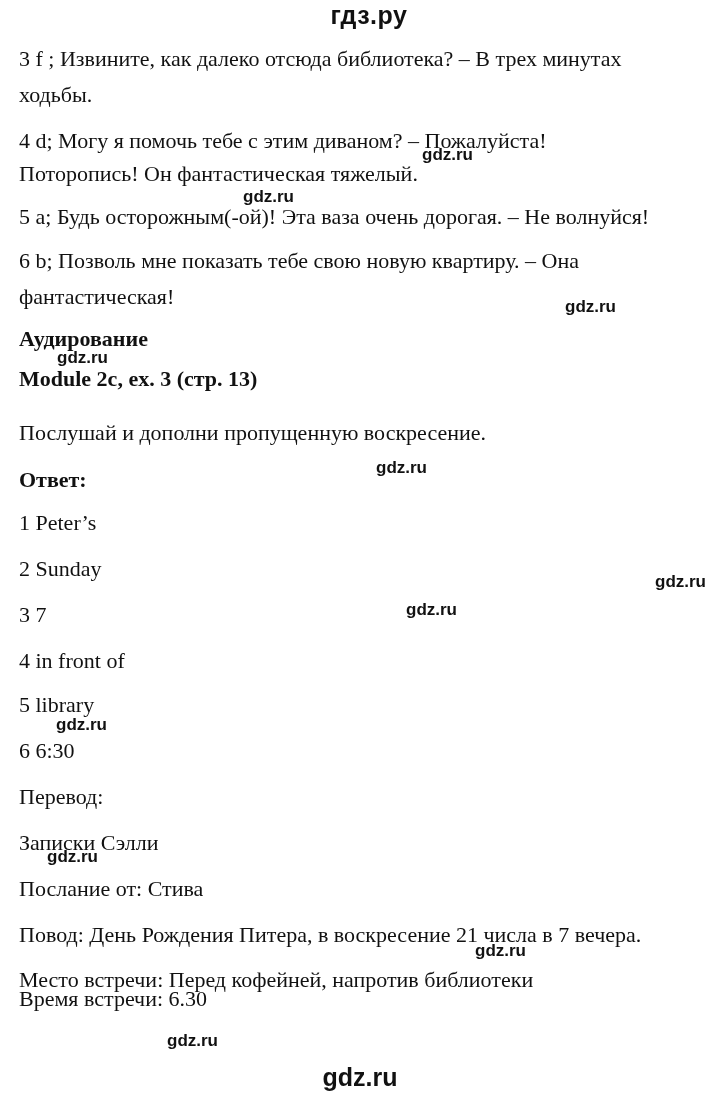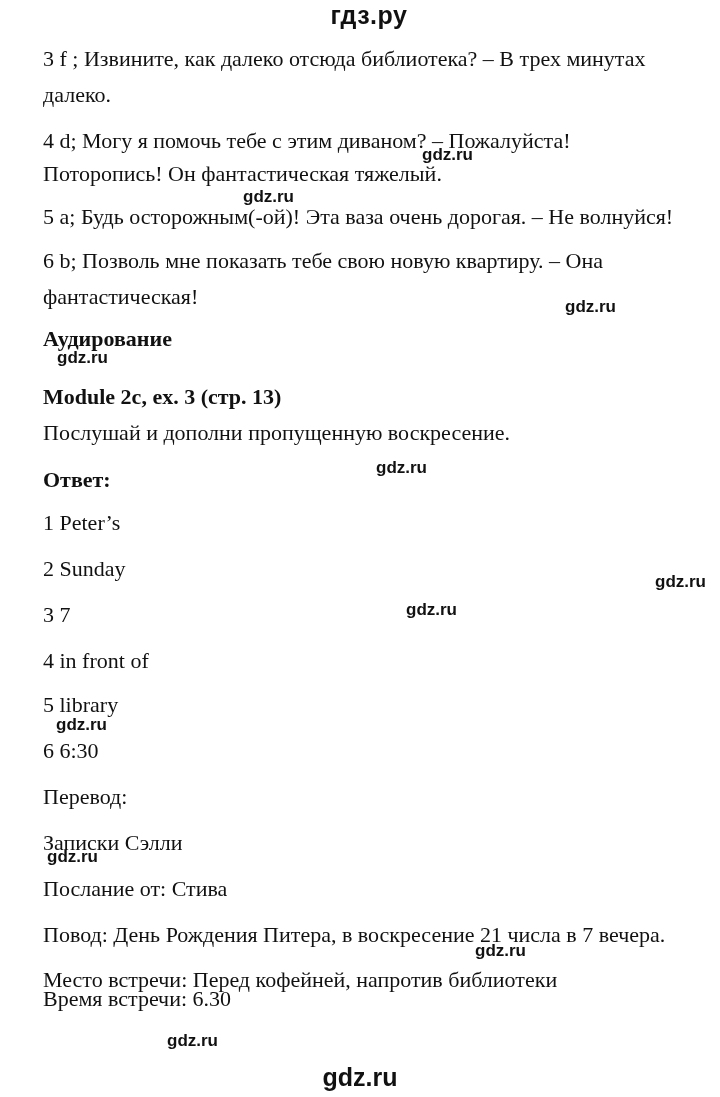--- a/index.html
+++ b/index.html
@@ -29,21 +29,20 @@
       letter-spacing: 0.5px;
       padding-left: 9px;
     }
     .line {
       position: absolute;
       left: 19px;
       font-size: 22px;
       line-height: 26px;
       white-space: nowrap;
       transform-origin: left top;
-      margin-left: 24px;
     }
     .bold {
       font-weight: bold;
     }
     .wm {
       position: absolute;
       font-family: "Liberation Sans", "DejaVu Sans", sans-serif;
       font-weight: bold;
       font-size: 17px;
       line-height: 18px;
@@ -61,32 +60,32 @@
       font-size: 25px;
       line-height: 30px;
     }
   </style>
 </head>
 <body>
 
 <div class="header">гдз.ру</div>
 
 <div class="line" style="top:46px;">3 f ; Извините, как далеко отсюда библиотека? – В трех минутах</div>
-<div class="line" style="top:82px;">далеко.</div>
+<div class="line" style="top:82px;">ходьбы.</div>
 
 <div class="line" style="top:128px;">4 d; Могу я помочь тебе с этим диваном? – Пожалуйста!</div>
 <div class="line" style="top:161px;">Поторопись! Он фантастическая тяжелый.</div>
 
 <div class="line" style="top:204px;text-align:right;">5 a; Будь осторожным(-ой)! Эта ваза очень дорогая. – Не волнуйся!</div>
 
 <div class="line" style="top:248px;">6 b; Позволь мне показать тебе свою новую квартиру. – Она</div>
 <div class="line" style="top:284px;">фантастическая!</div>
 
 <div class="line bold" style="top:326px;">Аудирование</div>
-<div class="line bold" style="top:384px;">Module 2c, ex. 3 (стр. 13)</div>
+<div class="line bold" style="top:366px;">Module 2c, ex. 3 (стр. 13)</div>
 <div class="line" style="top:420px;">Послушай и дополни пропущенную воскресение.</div>
 <div class="line bold" style="top:467px;">Ответ:</div>
 
 <div class="line" style="top:510px;">1 Peter’s</div>
 <div class="line" style="top:556px;">2 Sunday</div>
 <div class="line" style="top:602px;">3 7</div>
 <div class="line" style="top:648px;">4 in front of</div>
 <div class="line" style="top:692px;">5 library</div>
 <div class="line" style="top:738px;">6 6:30</div>
 

